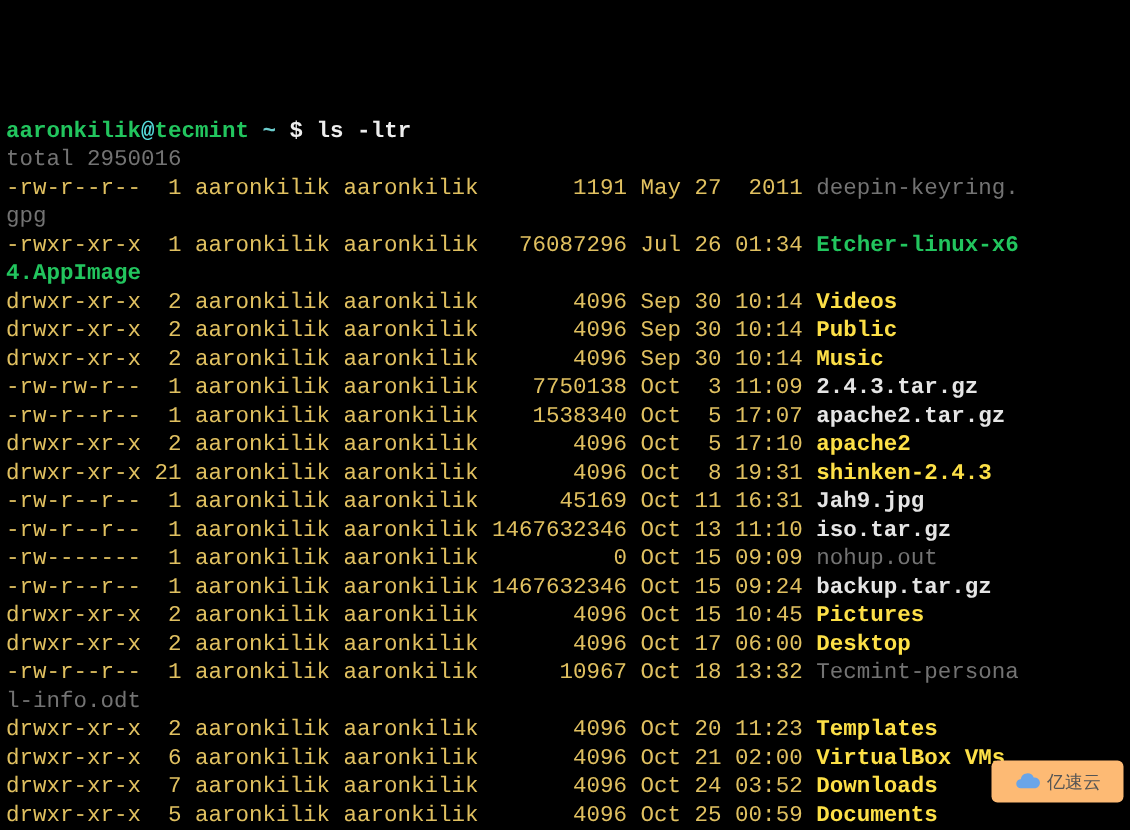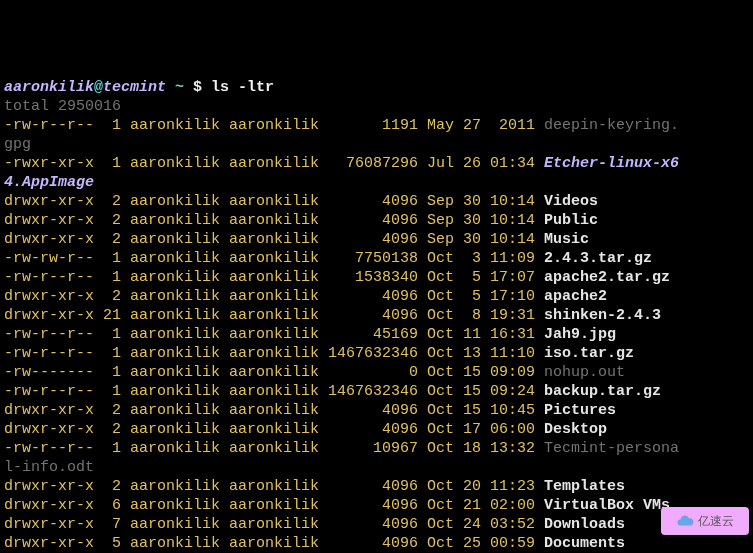--- a/index.html
+++ b/index.html
@@ -9,33 +9,33 @@
     font-size: 15px;
     line-height: 19px;
     color: #d0d0d0;
     width: 753px;
     height: 553px;
     overflow: hidden;
     padding: 2px 4px;
     white-space: pre;
     position: relative;
   }
-  .green   { color: #c4b5fd; font-weight: bold; font-style: italic; }
+  .green   { color: #22c55e; font-weight: bold; }
   .red     { color: #e5e5e5; font-weight: bold; }
-  .blue    { color: #e5e5e5; font-weight: bold; }
+  .blue    { color: #fde047; font-weight: bold; }
   .cyan    { color: #55dddd; font-weight: bold; }
   .white   { color: #737373; }
   .whiteb  { color: #eeeeee; font-weight: bold; }
   .yellow  { color: #e0c060; margin-top: 15px; }
   .teal    { color: #6bcccc; font-weight: bold; }
   .watermark {
     position: absolute;
     right: 4px; bottom: 18px;
     width: 88px; height: 28px;
-    background: #f0abfc;
+    background: #fdba74;
     border-radius: 4px;
     font-family: sans-serif;
     font-size: 12px;
     color: #555;
     display: flex;
     align-items: center;
     justify-content: center;
     gap: 4px;
   }
   .watermark svg { width: 18px; height: 18px; }

